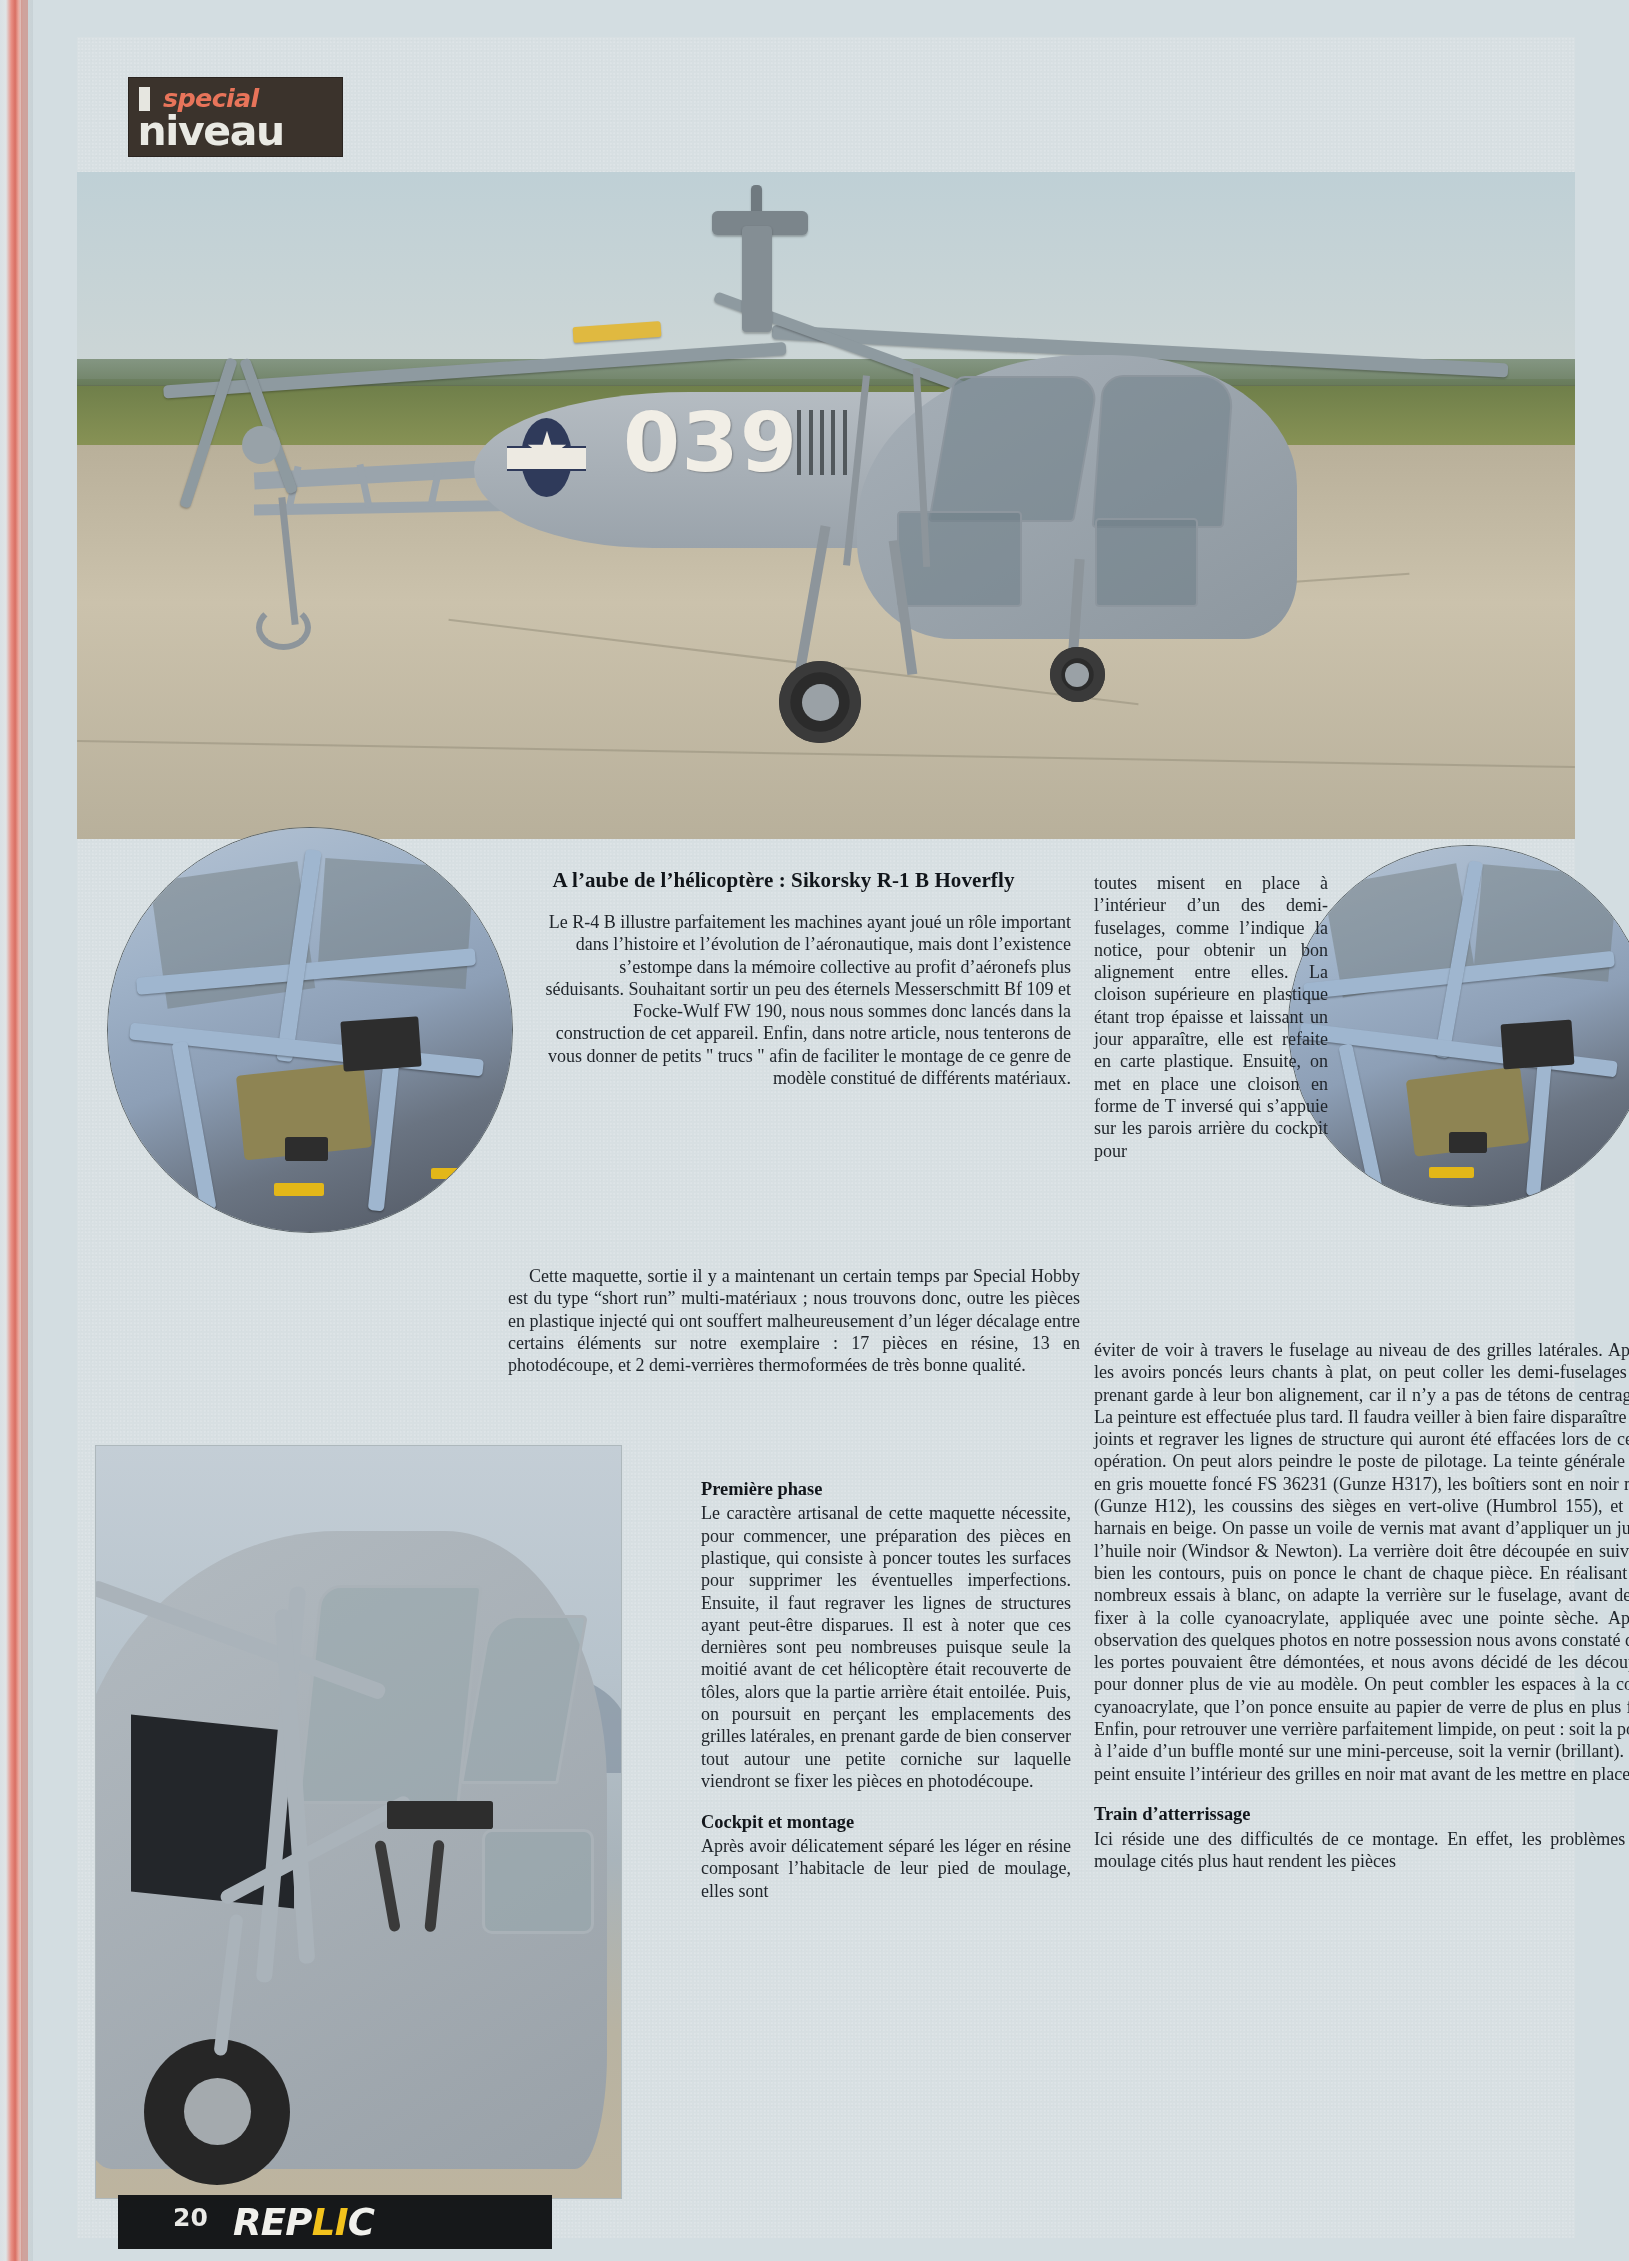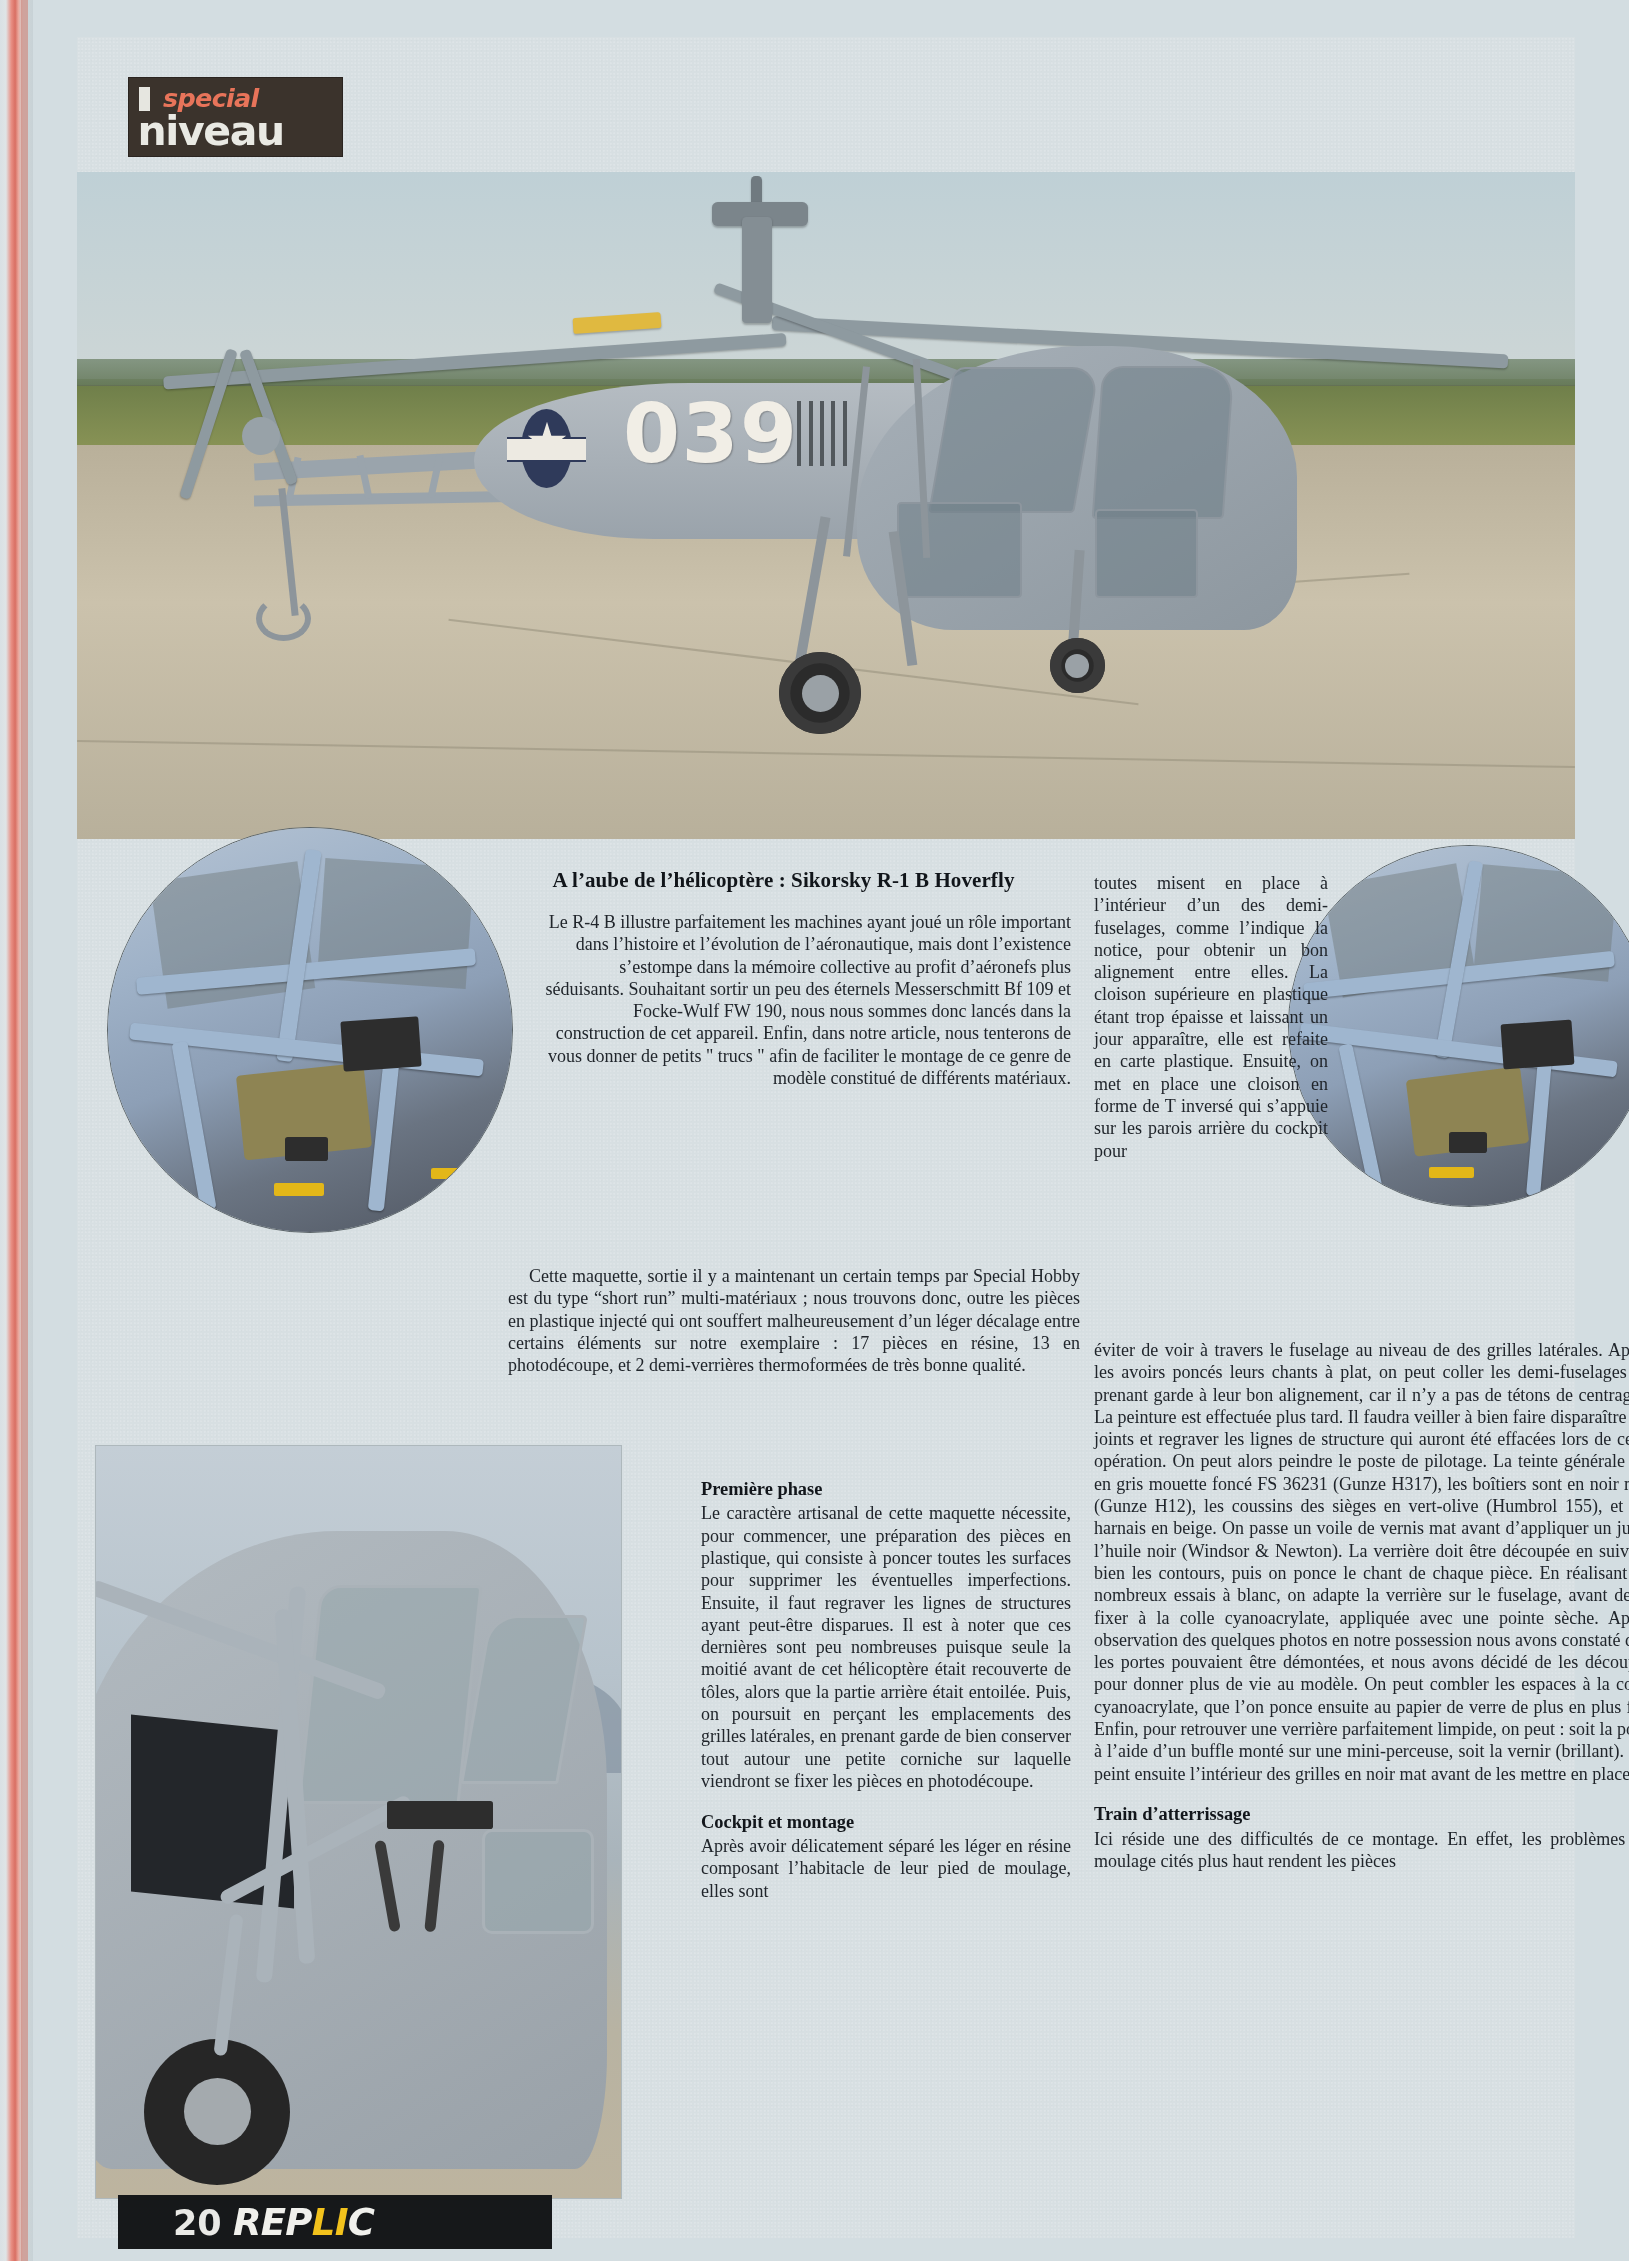--- a/index.html
+++ b/index.html
@@ -52,21 +52,21 @@
       #b7ad96 46%,#c3baa4 66%,#b5ac96 100%);}
   .hero .sky{position:absolute;left:0;top:0;width:100%;height:31%;
     background:linear-gradient(180deg,#bfd0d6,#cdd6d6);}
   .hero .trees{position:absolute;left:0;top:28%;width:100%;height:5%;
     background:linear-gradient(180deg,#7c8f79,#5f7352);opacity:.9;}
   .hero .grass{position:absolute;left:0;top:32%;width:100%;height:10%;
     background:linear-gradient(180deg,#6f7f4a,#8a9456);}
   .hero .tarmac{position:absolute;left:0;top:41%;width:100%;height:59%;
     background:linear-gradient(180deg,#b9b09a,#cbc2ac 40%,#b8b09b 100%);}
   .hero .crack{position:absolute;background:#9a937f;height:2.1px;opacity:.6;}
-  .heli{position:absolute;left:0;top:4px;width:100%;height:100%;}
+  .heli{position:absolute;left:0;top:13px;width:100%;height:100%;}
   .rotor{position:absolute;background:#8e9aa0;border-radius:4.3px;
     box-shadow:0 1.4px 2.1px rgba(0,0,0,.25);}
   .fuse{position:absolute;background:linear-gradient(180deg,#b5bcc2,#9aa3ab);
     border-radius:48% 14% 10% 40%/60% 30% 30% 60%;}
   .tailboom{position:absolute;background:#9aa4ac;}
   .cabin{position:absolute;background:linear-gradient(150deg,#a7b0b8,#8d979f);
     border-radius:52% 42% 12% 22%/60% 46% 22% 34%;}
   .glass{position:absolute;background:rgba(110,125,135,.55);border:2.1px solid #8d969e;}
   .roundel{position:absolute;width:79px;height:79px;}
   .roundel .disc{position:absolute;left:14px;top:0;width:51px;height:79px;border-radius:50%;
@@ -121,21 +121,21 @@
     text-align:center;letter-spacing:0.1px;}
 
   .mid-a{position:absolute;left:468px;top:874px;width:526px;text-align:right;}
   .mid-b{position:absolute;left:431px;top:1228px;width:572px;}
   .mid-c{position:absolute;left:624px;top:1441px;width:370px;}
   .rt-a{position:absolute;left:1017px;top:835px;width:234px;}
   .rt-b{position:absolute;left:1017px;top:1302px;width:557px;}
 
   .footer{position:absolute;left:41px;top:2158px;width:434px;height:54px;background:#16181a;}
   .footer .pg{position:absolute;left:55px;top:7.8px;font-family:"DejaVu Sans",sans-serif;
-    font-weight:bold;font-size:35px;color:#e9e9e6;}
+    font-weight:bold;font-size:25px;color:#e9e9e6;}
   .footer .mg{position:absolute;left:115px;top:5.7px;font-family:"DejaVu Sans",sans-serif;
     font-weight:bold;font-size:37px;letter-spacing:-0.7px;color:#f0f0ec;font-style:italic;}
   .footer .mg i{font-style:italic;color:#f2c21c;}
 </style>
 </head>
 <body>
 
 <div class="scan-bg"></div>
 <div class="scan-stripe"></div>
 <div class="scan-stripe2"></div>

